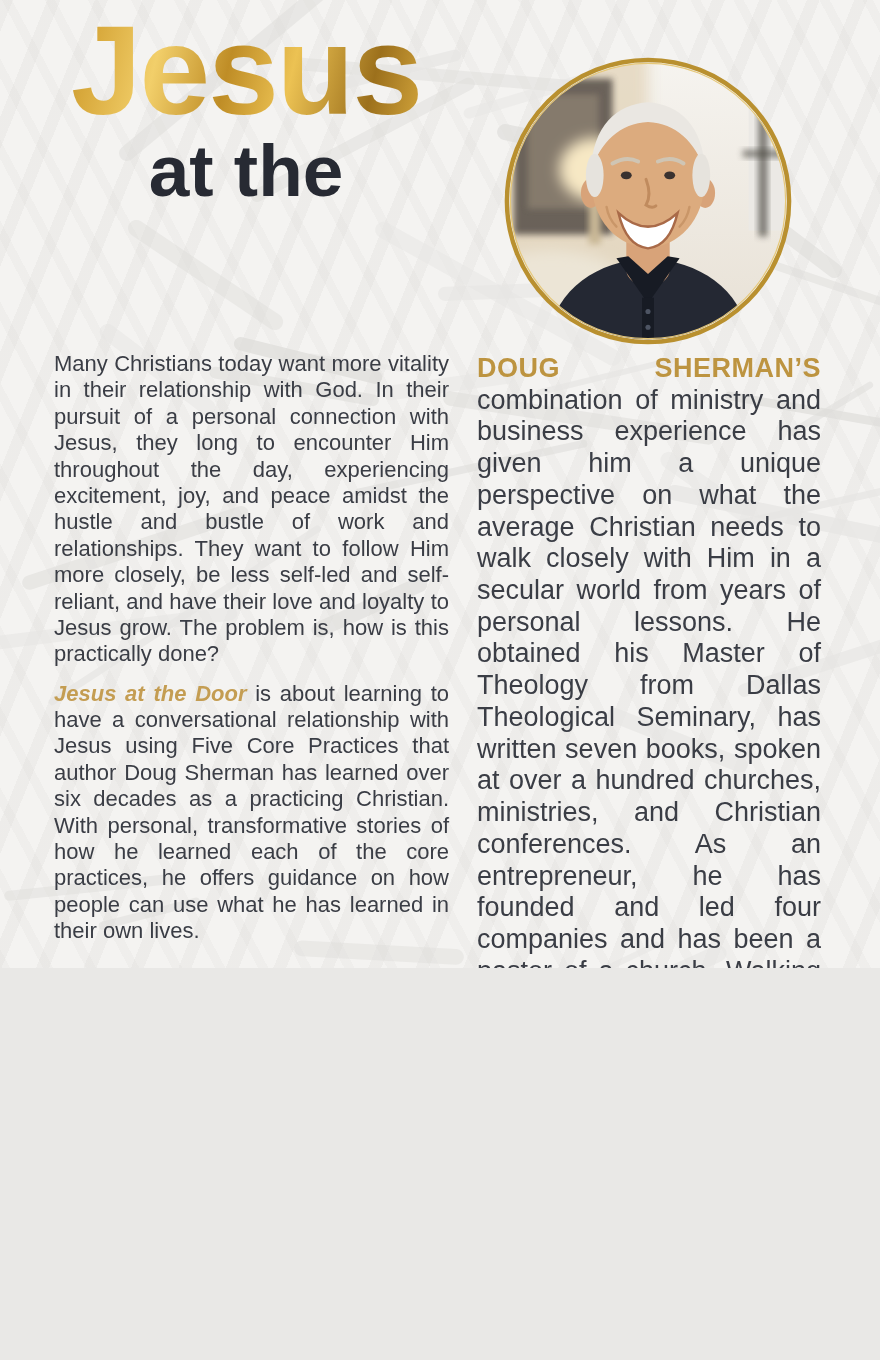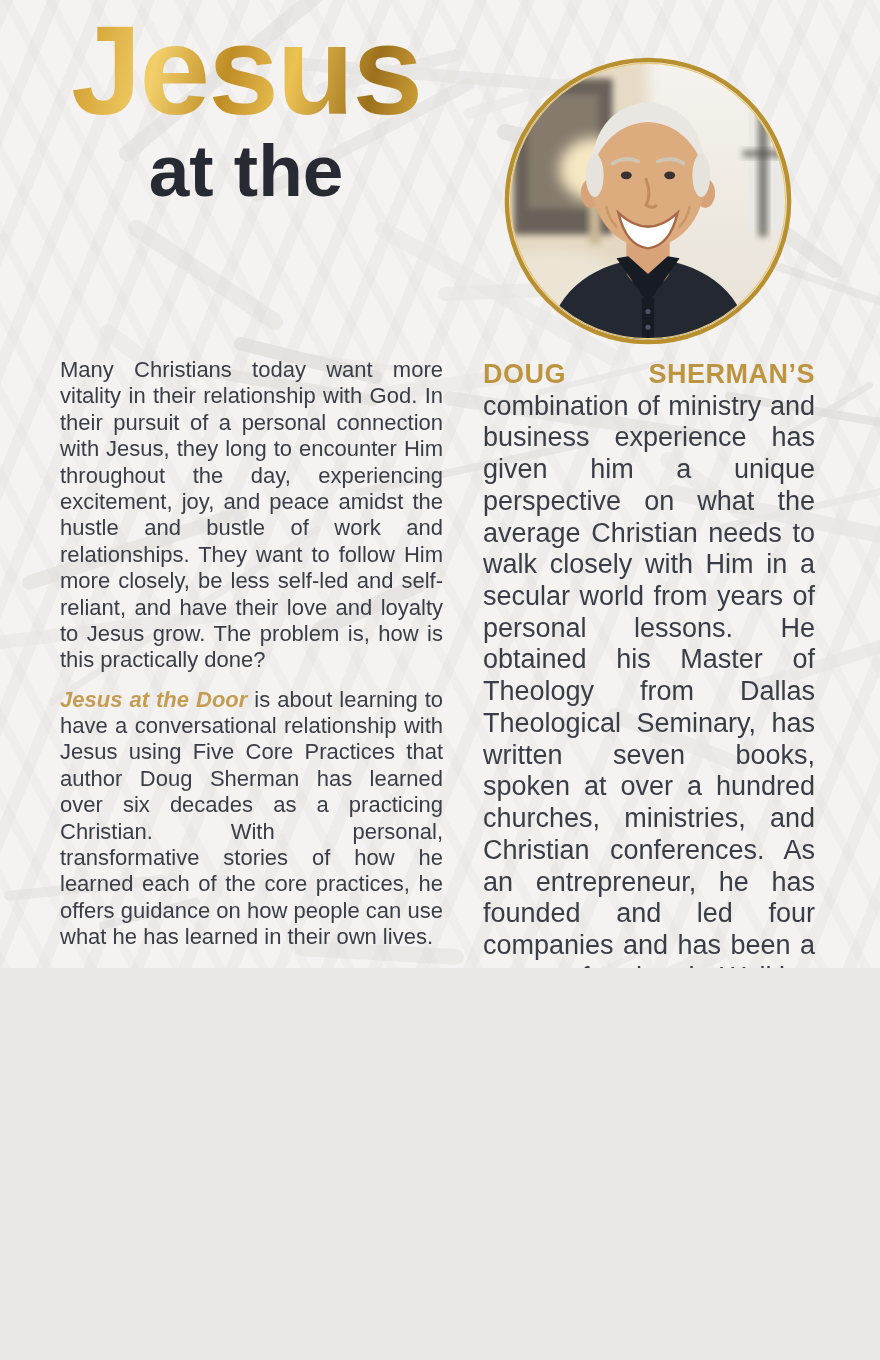--- a/index.html
+++ b/index.html
@@ -26,21 +26,21 @@
   }
   .t1{font-size:127px;line-height:1.02;margin-top:0;}
   .t2{font-size:73px;line-height:0.9;color:#272a33;letter-spacing:0;margin-top:2px;}
   .t3{font-size:156px;line-height:0.92;margin-top:6px;}
 
   
   .photo{position:absolute;left:500px;top:53px;width:296px;height:296px;}
 
   
   .col{position:absolute;text-align:justify;color:#3a3d45;}
-  .col p{margin:10px;}
+  .col p{margin:4px;}
   .col p + p{margin-top:13px;}
   .col-left{left:50px;top:347px;width:403px;font-size:22px;line-height:1.2;}
   .col-right{left:473px;top:349px;width:352px;font-size:27px;line-height:1.175;}
   .lead-italic{font-style:italic;font-weight:bold;color:#c49d52;}
   .lead-caps{font-weight:bold;color:#bd9440;letter-spacing:0.5px;}
 
   
   .door-art{position:absolute;left:55px;top:1002px;width:380px;height:358px;}
 
   

